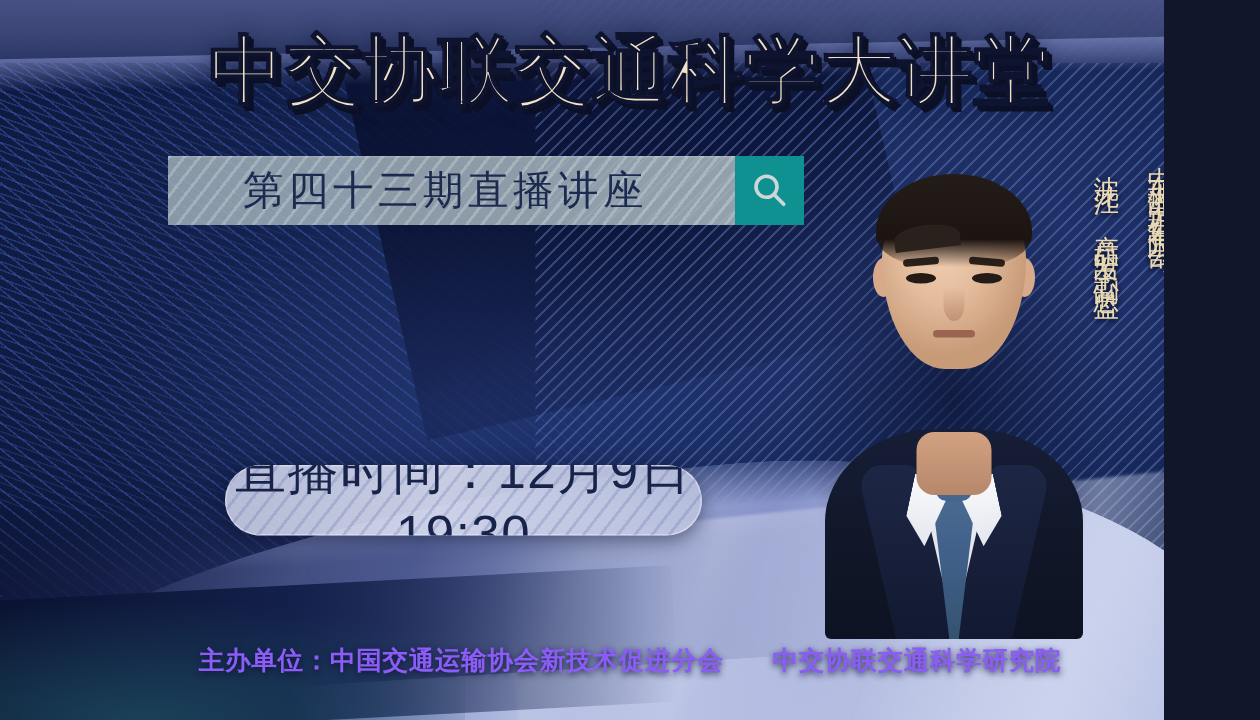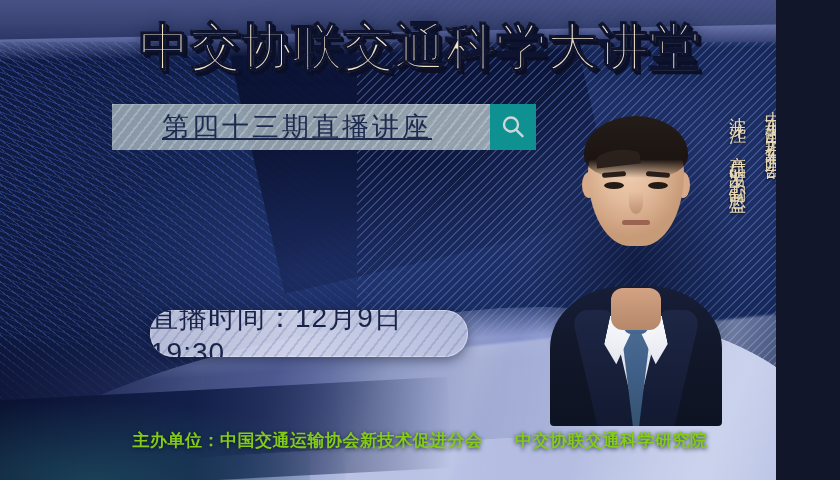--- a/index.html
+++ b/index.html
@@ -268,21 +268,20 @@
     position: relative;
     flex: 1;
     display: flex;
     align-items: center;
     justify-content: center;
     padding-right: 8px;
     font-size: 27px;
     font-weight: 400;
     letter-spacing: 3px;
     color: #1d2a4f;
-    text-decoration: underline;
   }
   .search-box {
     position: relative;
     width: 46px;
     background: #0f9191;
     display: flex;
     align-items: center;
     justify-content: center;
   }
   .search-icon { display: block; }
@@ -315,23 +314,24 @@
     position: absolute; inset: 0;
     background-image: repeating-linear-gradient(
       128deg,
       rgba(90,105,165,.24) 0px,
       rgba(90,105,165,.24) 2px,
       rgba(255,255,255,0) 2px,
       rgba(255,255,255,0) 9px);
   }
   .time-text {
     position: relative;
-    font-size: 28px;
+    font-size: 34px;
     letter-spacing: 1px;
     color: #172348;
+    text-align: center;
   }
 
   
   .vtext {
     position: absolute;
     writing-mode: vertical-rl;
     text-orientation: upright;
     color: #e8d9b4;
     font-size: 17px;
     letter-spacing: 5px;
@@ -342,21 +342,21 @@
   .vtext-org  { left: 762px; top: 98px; }
 
   
   .footer {
     position: absolute;
     left: 0; bottom: 28px; width: 840px;
     text-align: center;
     font-size: 17px;
     font-weight: 700;
     letter-spacing: .5px;
-    color: #84cc16;
+    color: #8b5cf6;
     text-shadow: 0 1px 4px rgba(10,18,48,.85);
   }
   .footer .gap { display: inline-block; width: 22px; }
 </style>
 </head>
 <body>
 
 <div id="poster">
 
   <div class="bg-base"></div>

